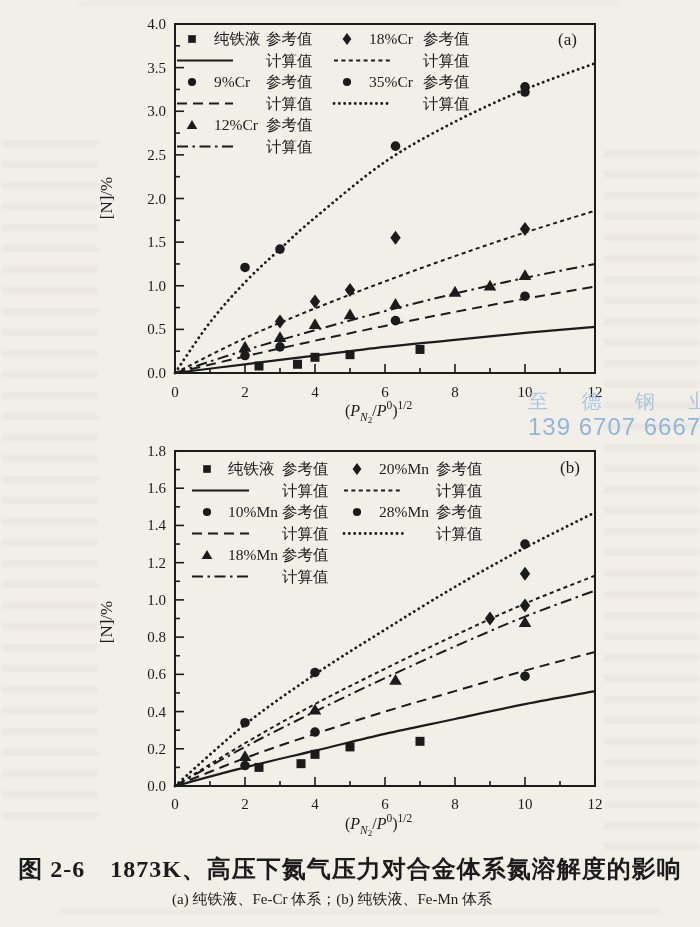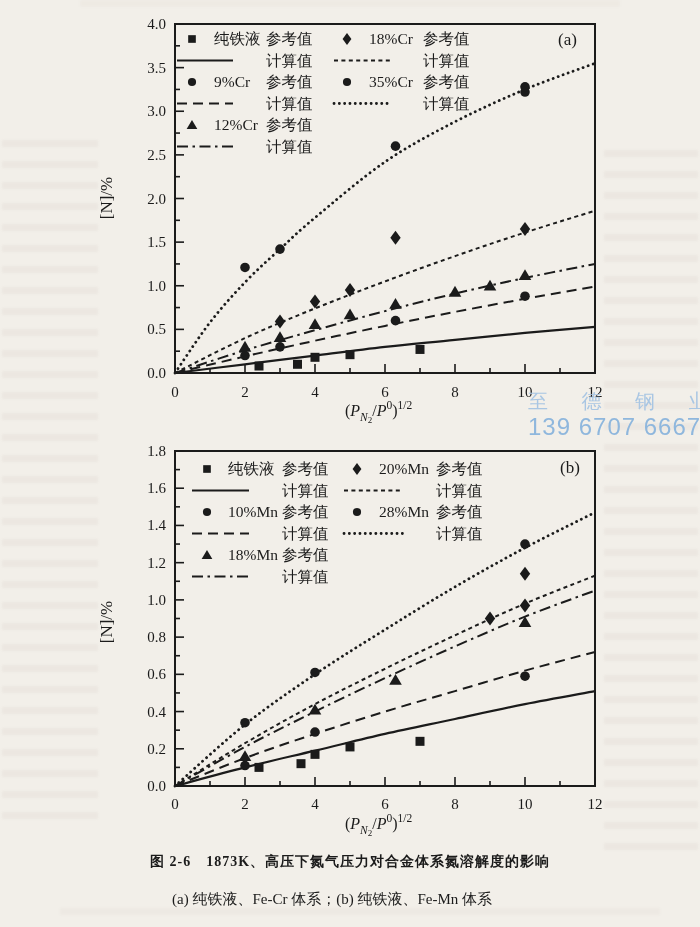--- a/index.html
+++ b/index.html
@@ -14,21 +14,21 @@
     position:absolute; pointer-events:none; opacity:.55; filter:blur(1.2px);
     background:repeating-linear-gradient(180deg,
       rgba(174,158,146,.17) 0 7px, rgba(0,0,0,0) 7px 21px);
   }
   .bleed-left{left:2px; top:140px; width:96px; height:690px;}
   .bleed-right{left:604px; top:150px; width:94px; height:710px;}
   .bleed-top{left:80px; top:0; width:540px; height:16px; opacity:.35;}
   .bleed-bottom{left:60px; top:908px; width:600px; height:19px; opacity:.4;}
   .caption{
     position:absolute; left:0; top:853px; width:700px; text-align:center;
-    font-size:14px; font-weight:600; letter-spacing:1px; white-space:nowrap;
+    font-size:24px; font-weight:600; letter-spacing:1px; white-space:nowrap;
   }
   .subcaption{
     position:absolute; left:0; top:890px; width:700px; text-align:center;
     font-size:15px; transform:translateX(-18px); white-space:nowrap;
   }
   .watermark{
     position:absolute; left:528px; top:391px;
     font-family:"Liberation Sans","DejaVu Sans",sans-serif;
     pointer-events:none; line-height:1.05;
   }

